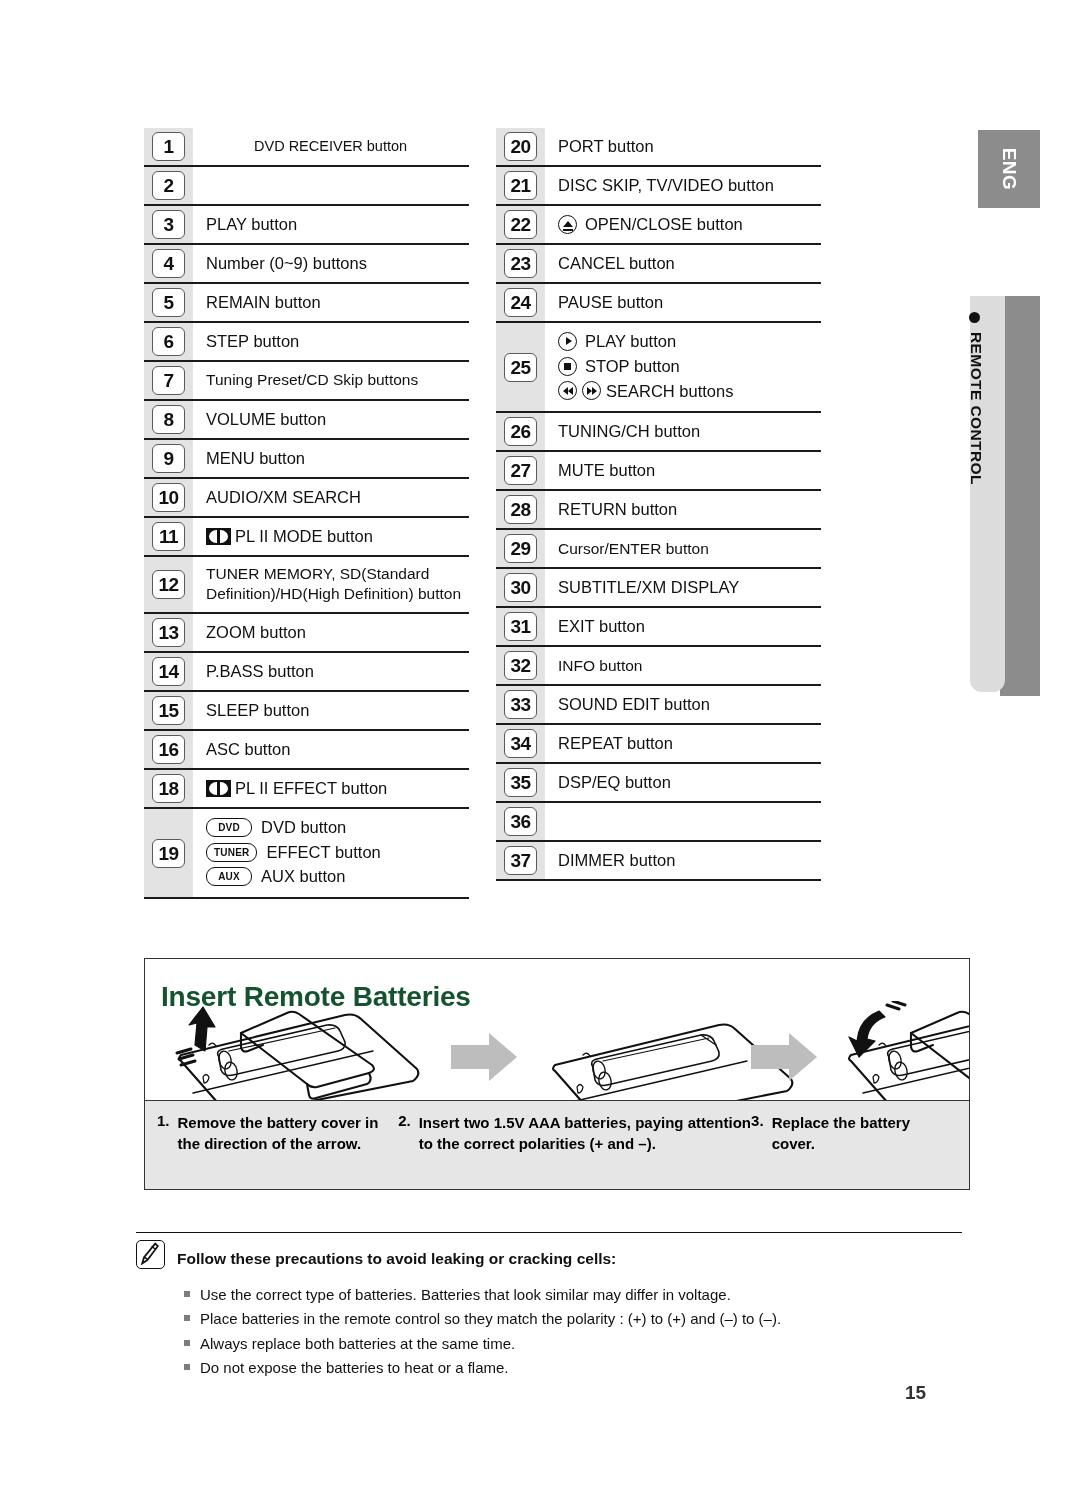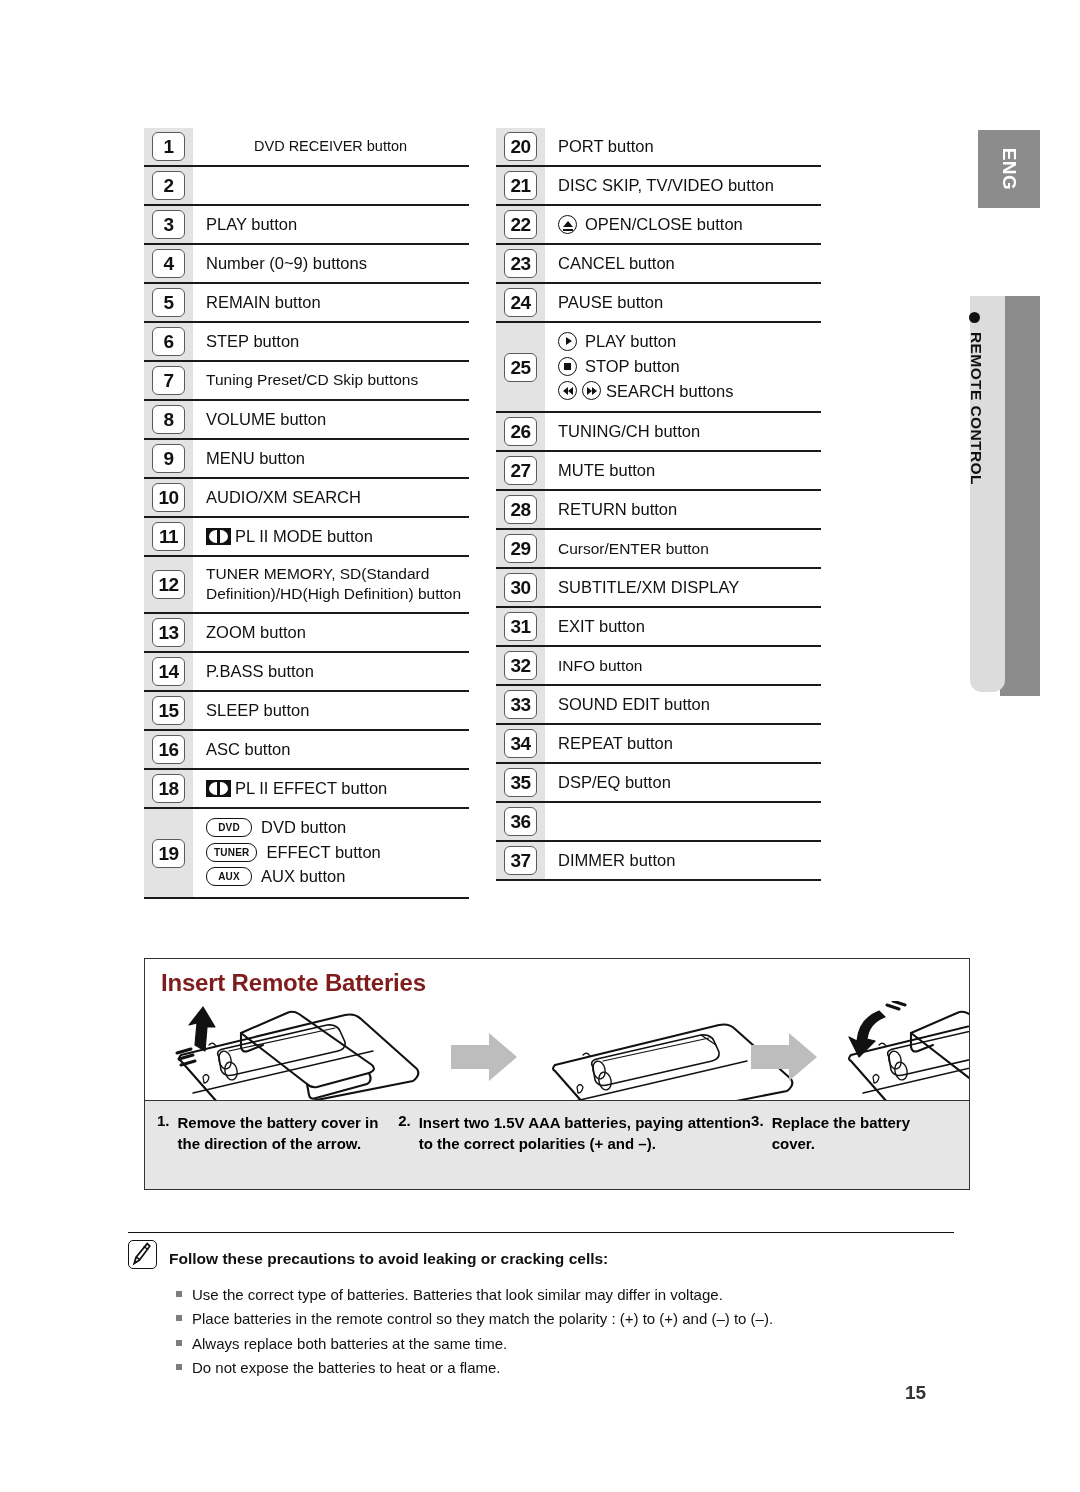--- a/index.html
+++ b/index.html
@@ -148,23 +148,23 @@
   .dtri-r i { border-left: 5px solid #111; }
 
   
   .batt-box {
     position: absolute; left: 144px; top: 958px;
     width: 826px; height: 232px;
     border: 1.6px solid #333;
     background: #fff;
   }
   .batt-title {
-    position: absolute; left: 16px; top: 10px;
-    font-size: 24px; font-weight: bold; letter-spacing: -.2px;
-    color: #7f1d1d;
+    position: absolute; left: 16px; top: 22px;
+    font-size: 28px; font-weight: bold; letter-spacing: -.2px;
+    color: #14532d;
   }
   .batt-art {
     position: absolute; left: 0; top: 42px; width: 824px; height: 122px;
   }
   .steps-strip {
     position: absolute; left: 0; bottom: 0;
     width: 100%; height: 89px;
     background: #e6e6e6;
     border-top: 1.6px solid #333;
     display: flex;
@@ -172,21 +172,21 @@
   }
   .step { display: flex; gap: 8px; }
   .step-n { font-size: 15px; font-weight: bold; flex: none; }
   .step-t { font-size: 15px; font-weight: bold; line-height: 1.42; }
   .step1 { width: 246px; }
   .step2 { width: 360px; }
   .step3 { width: 210px; }
 
   
   .note {
-    position: absolute; left: 128px; top: 1232px; width: 826px;
+    position: absolute; left: 136px; top: 1232px; width: 826px;
     border-top: 1.8px solid #111;
     padding-top: 9px;
   }
   .note-head { display: flex; align-items: flex-start; gap: 12px; }
   .note-icon {
     width: 29px; height: 29px; flex: none;
     border: 1.8px solid #111; border-radius: 5px;
     position: relative; overflow: hidden;
     margin-top: -2px;
   }

